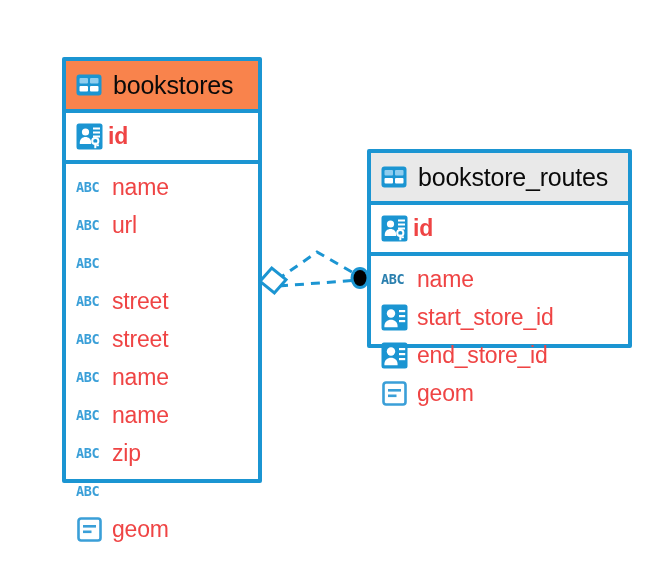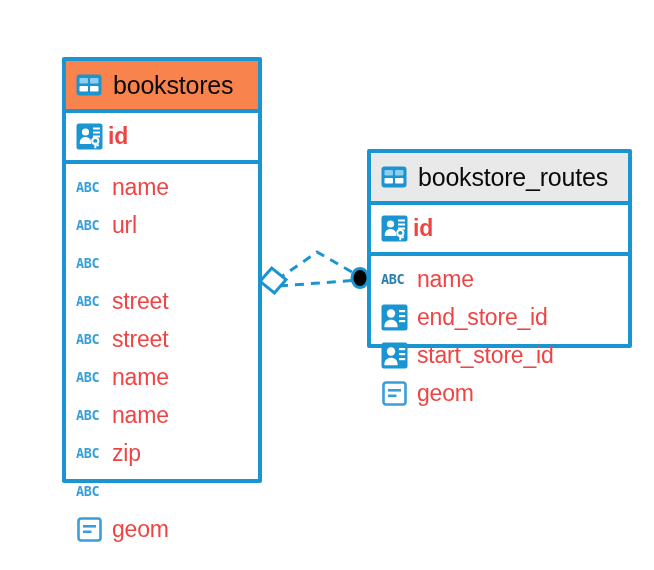--- a/index.html
+++ b/index.html
@@ -299,35 +299,35 @@
         <span class="icon-slot">
           <svg width="27" height="27" viewBox="0 0 27 27">
             <rect x="0.5" y="0.5" width="26" height="26" rx="2.5" ry="2.5" fill="#1b95d2"></rect>
             <circle cx="10" cy="9.5" r="4.2" fill="#ffffff"></circle>
             <path d="M3.4 22c0-3.9 3-6.3 6.6-6.3s6.6 2.4 6.6 6.3v1.2H3.4z" fill="#ffffff"></path>
             <rect x="18" y="6" width="6.2" height="2.2" fill="#ffffff"></rect>
             <rect x="18" y="11" width="6.2" height="2.2" fill="#ffffff"></rect>
             <rect x="18" y="16" width="6.2" height="2.2" fill="#ffffff"></rect>
           </svg>
         </span>
-        <span class="field-label">end_store_id</span>
+        <span class="field-label">start_store_id</span>
       </div>
 
       <div class="field-row">
         <span class="icon-slot">
           <svg width="27" height="27" viewBox="0 0 27 27">
             <rect x="0.5" y="0.5" width="26" height="26" rx="2.5" ry="2.5" fill="#1b95d2"></rect>
             <circle cx="10" cy="9.5" r="4.2" fill="#ffffff"></circle>
             <path d="M3.4 22c0-3.9 3-6.3 6.6-6.3s6.6 2.4 6.6 6.3v1.2H3.4z" fill="#ffffff"></path>
             <rect x="18" y="6" width="6.2" height="2.2" fill="#ffffff"></rect>
             <rect x="18" y="11" width="6.2" height="2.2" fill="#ffffff"></rect>
             <rect x="18" y="16" width="6.2" height="2.2" fill="#ffffff"></rect>
           </svg>
         </span>
-        <span class="field-label">start_store_id</span>
+        <span class="field-label">end_store_id</span>
       </div>
 
       <div class="field-row">
         <span class="icon-slot">
           <svg width="25" height="25" viewBox="0 0 25 25">
             <rect x="1.5" y="1.5" width="22" height="22" rx="2.5" ry="2.5" fill="#ffffff" stroke="#3a9fd8" stroke-width="2.6"></rect>
             <rect x="6" y="8" width="13" height="2.6" fill="#3a9fd8"></rect>
             <rect x="6" y="13.5" width="8.5" height="2.6" fill="#3a9fd8"></rect>
           </svg>
         </span>

